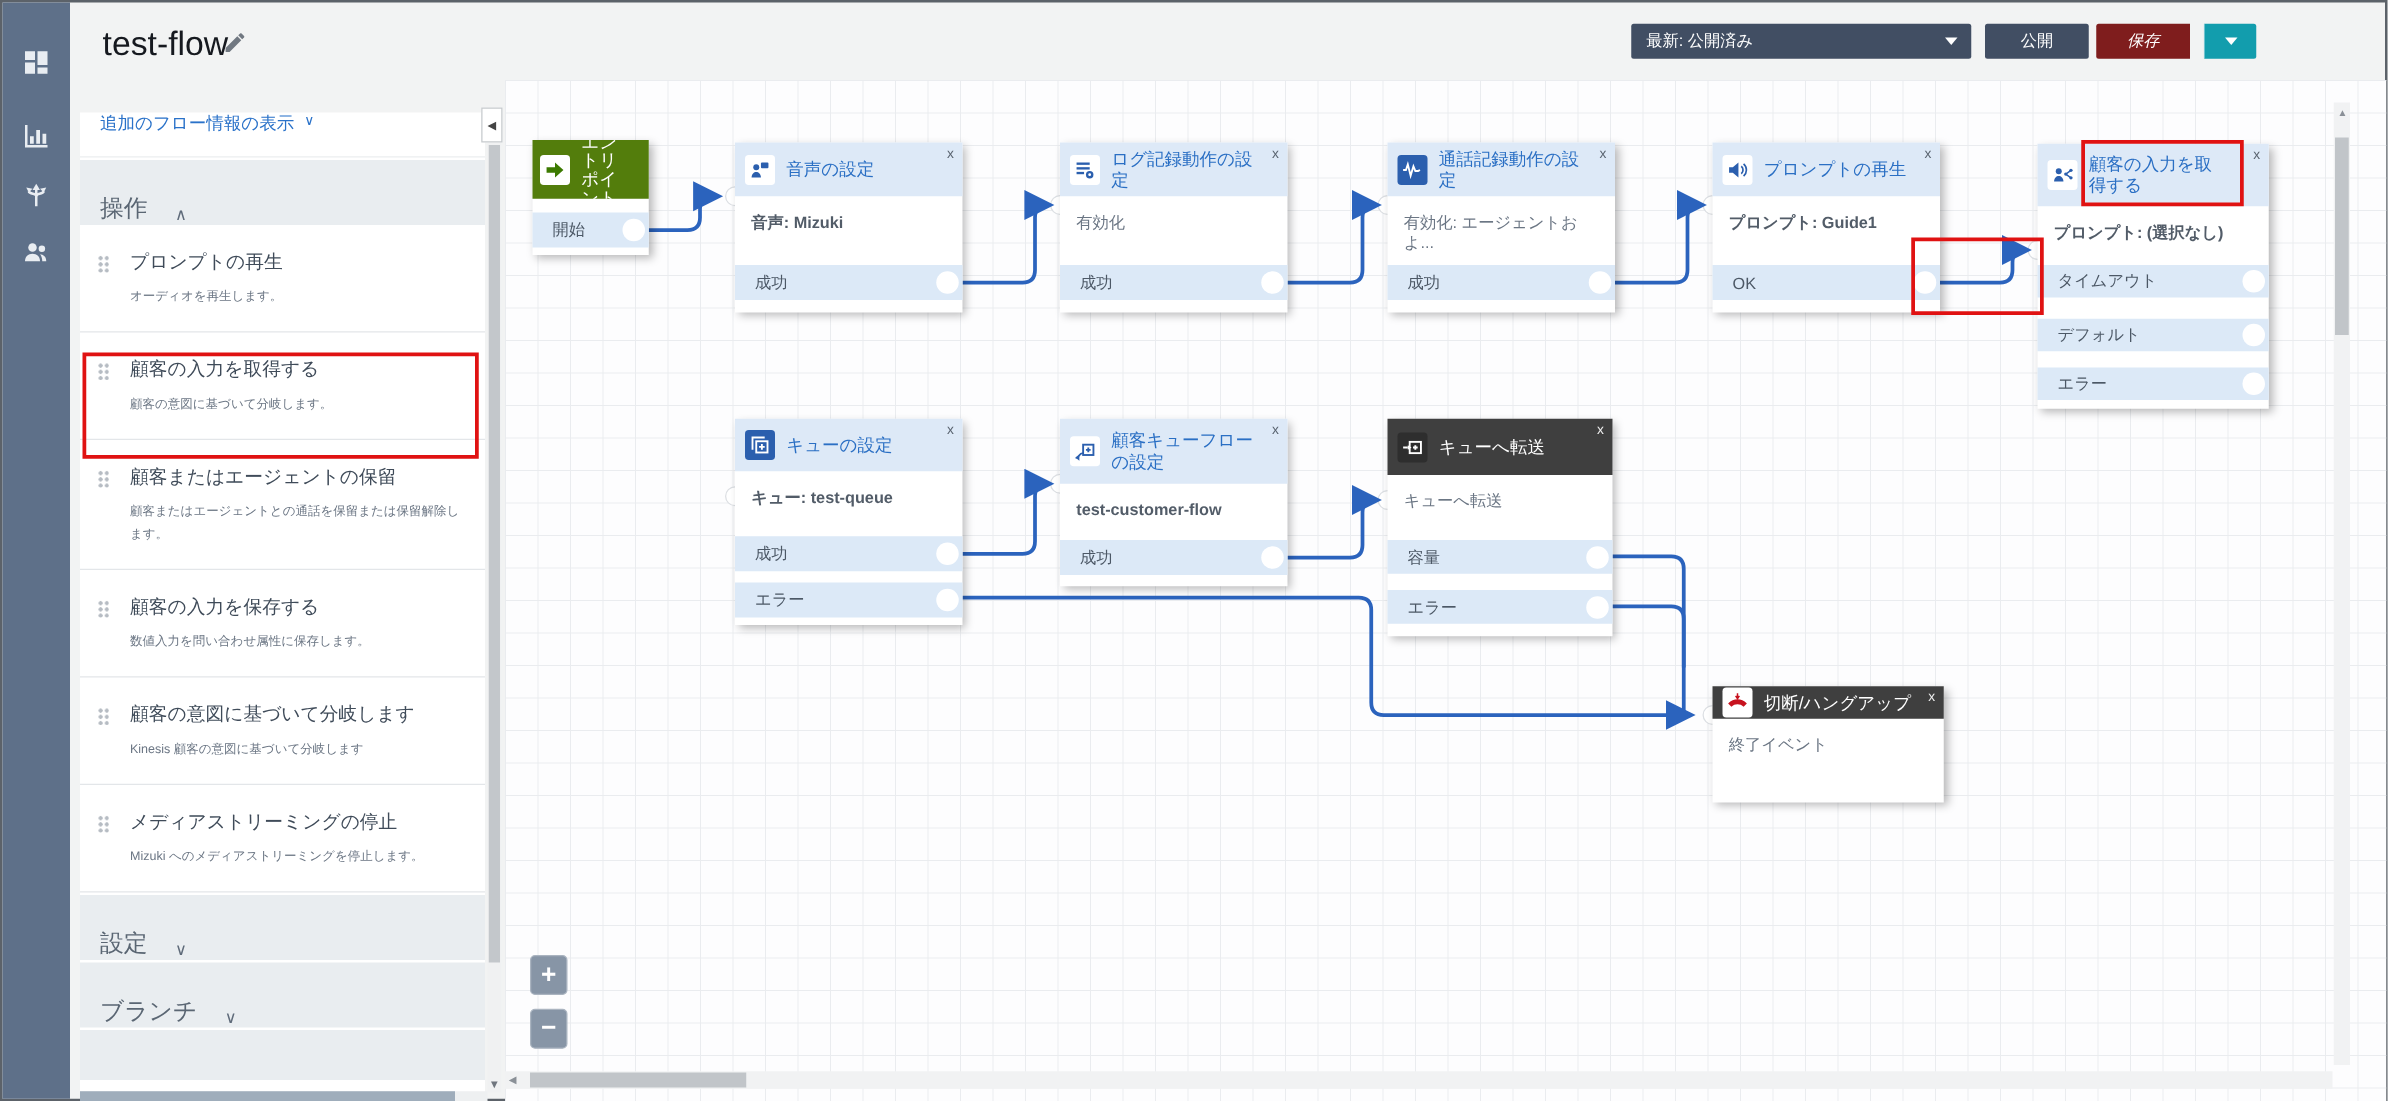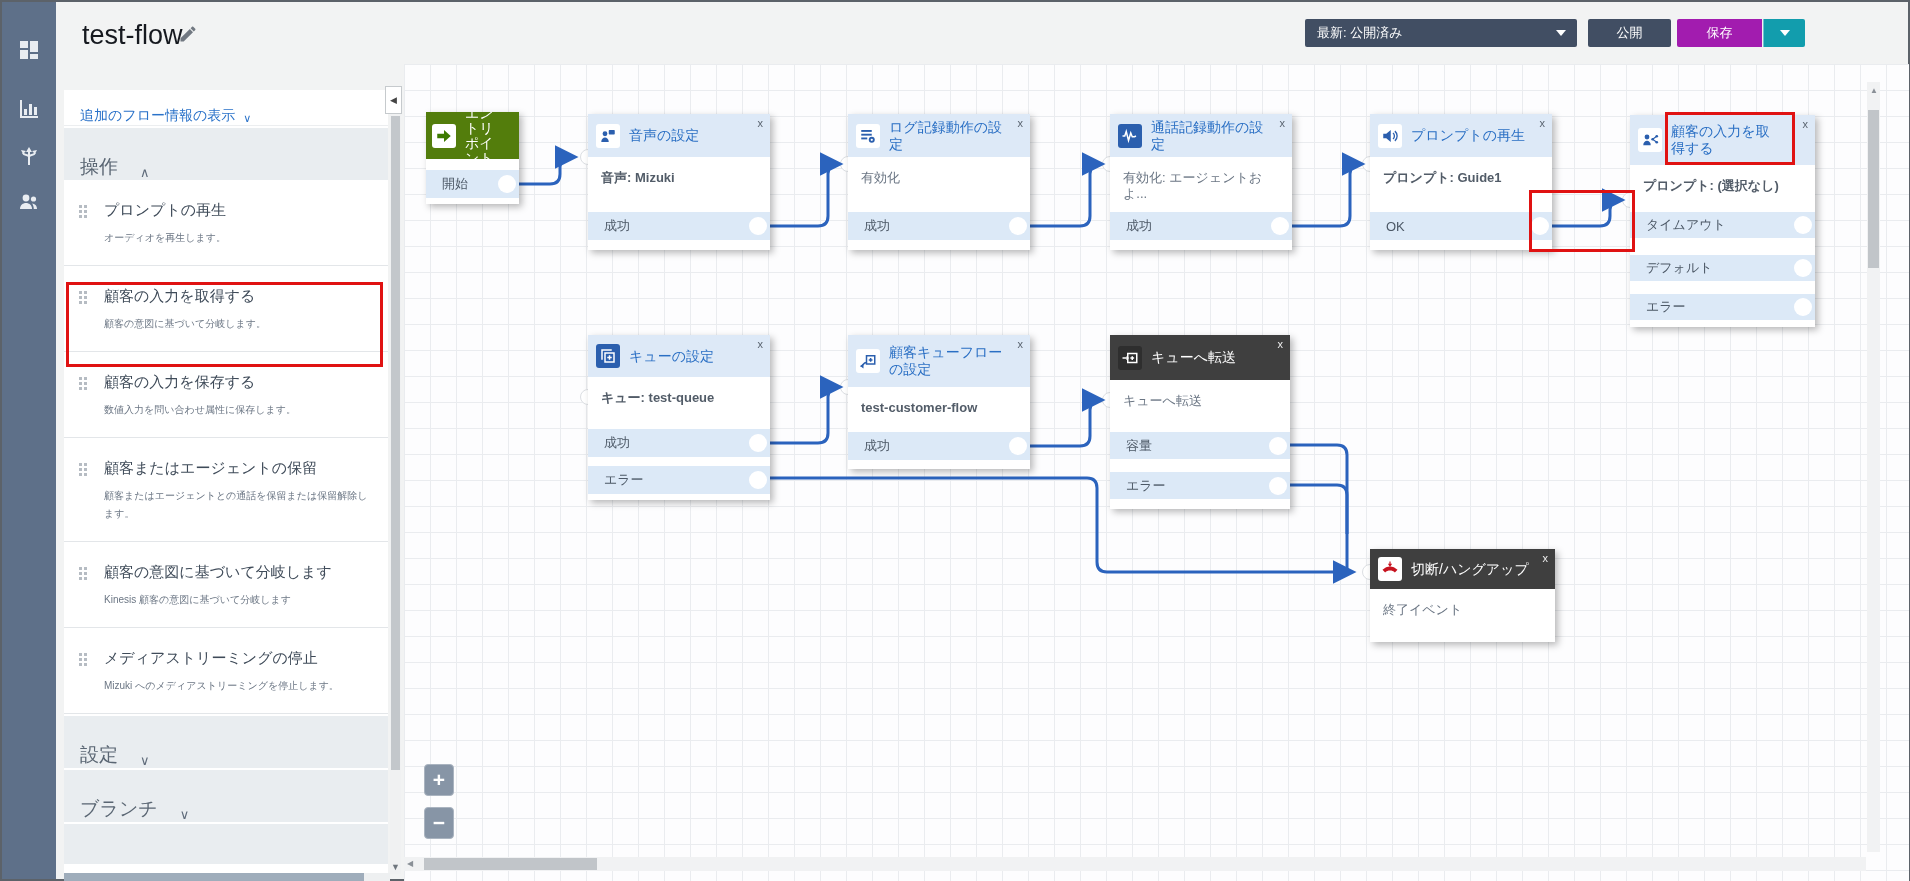--- a/index.html
+++ b/index.html
@@ -13,26 +13,26 @@
   .rail-item svg { width:24px; height:24px; }
 
   
   .page-title { position:absolute; left:80px; top:18px; font-size:27px; color:#16191f; z-index:5; }
   .pencil { position:absolute; left:176px; top:22px; width:20px; height:20px; z-index:5; cursor:pointer; }
   .btn { position:absolute; top:17px; height:28px; color:#fff; font-size:13px; display:flex; align-items:center; justify-content:center; border-radius:2px; cursor:pointer; z-index:5; }
   .version-dd { left:1303px; width:272px; background:#414e63; justify-content:flex-start; padding:0 12px; }
   .version-dd .caret { position:absolute; right:11px; }
   .caret { width:0; height:0; border-left:5px solid transparent; border-right:5px solid transparent; border-top:6px solid #fff; }
   .publish-btn { left:1586px; width:83px; background:#414e63; }
-  .save-btn { left:1675px; width:85px; background:#a21caf; border-radius:2px 0 0 2px; }
+  .save-btn { left:1675px; width:75px; background:#7f1d1d; border-radius:2px 0 0 2px;font-style:italic; }
   .save-caret { left:1761px; width:42px; background:#129dad; border-left:1px solid #6fc3cf; border-radius:0 2px 2px 0; }
 
   
   .panel { position:absolute; left:62px; top:88px; width:324px; height:784px; background:#fff; z-index:4; }
-  .panel-link-row { height:36px; display:flex; align-items:flex-end; padding-left:16px; border-bottom:1px solid #eceef0; color:#2a72c9; font-size:14px; cursor:pointer; }
+  .panel-link-row { height:36px; display:flex; align-items:flex-start; padding-left:16px; border-bottom:1px solid #eceef0; color:#2a72c9; font-size:14px; cursor:pointer; }
   .panel-link-row .dn { font-size:11px; margin-left:8px; color:#2a72c9; }
   .band { height:52px; background:#e9edf0; display:flex; align-items:flex-end; padding-left:16px; color:#5a6673; font-size:19px; margin-top:2px; cursor:pointer; }
   .band .bcaret { margin-left:22px; font-size:13px; color:#5f6b7a; }
   .pitem { position:relative; padding:20px 14px 18px 40px; border-bottom:1px solid #e3e6e9; cursor:grab; }
   .pitem .handle { position:absolute; left:14px; top:24px; width:9px; height:14px;
       background-image:radial-gradient(#b6bcc3 1.5px, transparent 1.7px); background-size:5px 5px; }
   .pitem .ptitle { font-size:15px; color:#3f4b59; line-height:19px; }
   .pitem .pdesc { font-size:10px; color:#6b7684; line-height:18px; margin-top:10px; }
   .pitem .red-overlay { position:absolute; left:2px; right:5px; top:16px; bottom:-16px; border:3px solid #e01212; z-index:7; pointer-events:none; }
   
@@ -170,28 +170,28 @@
 
     <div class="pitem">
       <span class="handle"></span>
       <div class="ptitle">顧客の入力を取得する</div>
       <div class="pdesc">顧客の意図に基づいて分岐します。</div>
       <div class="red-overlay"></div>
     </div>
 
     <div class="pitem">
       <span class="handle"></span>
+      <div class="ptitle">顧客またはエージェントの保留</div>
+      <div class="pdesc">顧客またはエージェントとの通話を保留または保留解除します。</div>
+    </div>
+
+    <div class="pitem">
+      <span class="handle"></span>
       <div class="ptitle">顧客の入力を保存する</div>
       <div class="pdesc">数値入力を問い合わせ属性に保存します。</div>
-    </div>
-
-    <div class="pitem">
-      <span class="handle"></span>
-      <div class="ptitle">顧客またはエージェントの保留</div>
-      <div class="pdesc">顧客またはエージェントとの通話を保留または保留解除します。</div>
     </div>
 
     <div class="pitem">
       <span class="handle"></span>
       <div class="ptitle">顧客の意図に基づいて分岐します</div>
       <div class="pdesc">Kinesis 顧客の意図に基づいて分岐します</div>
     </div>
 
     <div class="pitem">
       <span class="handle"></span>
@@ -446,21 +446,21 @@
         <span>容量</span>
         <span class="port"></span>
       </div>
       <div class="nrow" style="top:137px;height:27px">
         <span>エラー</span>
         <span class="port"></span>
       </div>
     </div>
 
     <div class="node" style="left:966px;top:485px;width:185px;height:93px">
-      <div class="nheader dark" style="height:40px">
+      <div class="nheader dark" style="height:26px">
         <span class="nicon">
           <svg viewBox="0 0 24 24" width="18" height="18">
               <path d="M2 13c6-6 14-6 20 0l-3.5 3.5c-3.5-3.5-9.5-3.5-13 0z" fill="#c7131f"></path>
               <path d="M12 2v5M10 5l2 3 2-3" stroke="#c7131f" stroke-width="1.6" fill="none"></path>
             </svg>
         </span>
         <span class="ntitle">切断/ハングアップ</span>
         <span class="nclose">x</span>
       </div>
       <div class="nbody">終了イベント</div>

